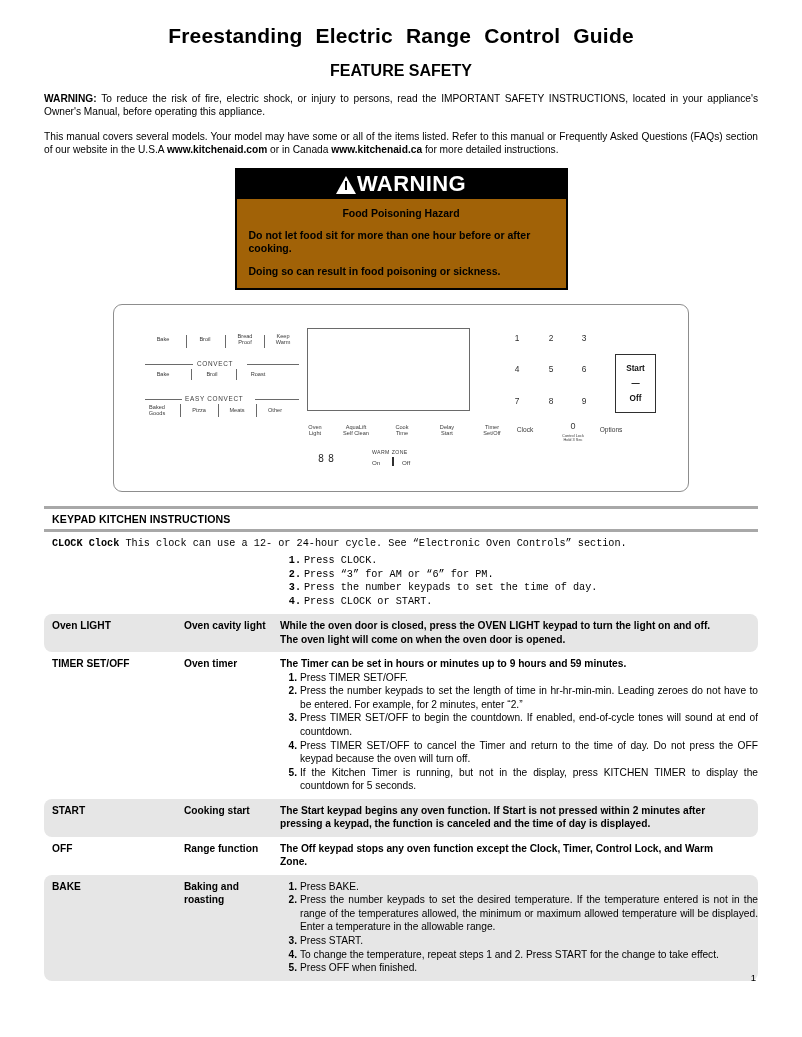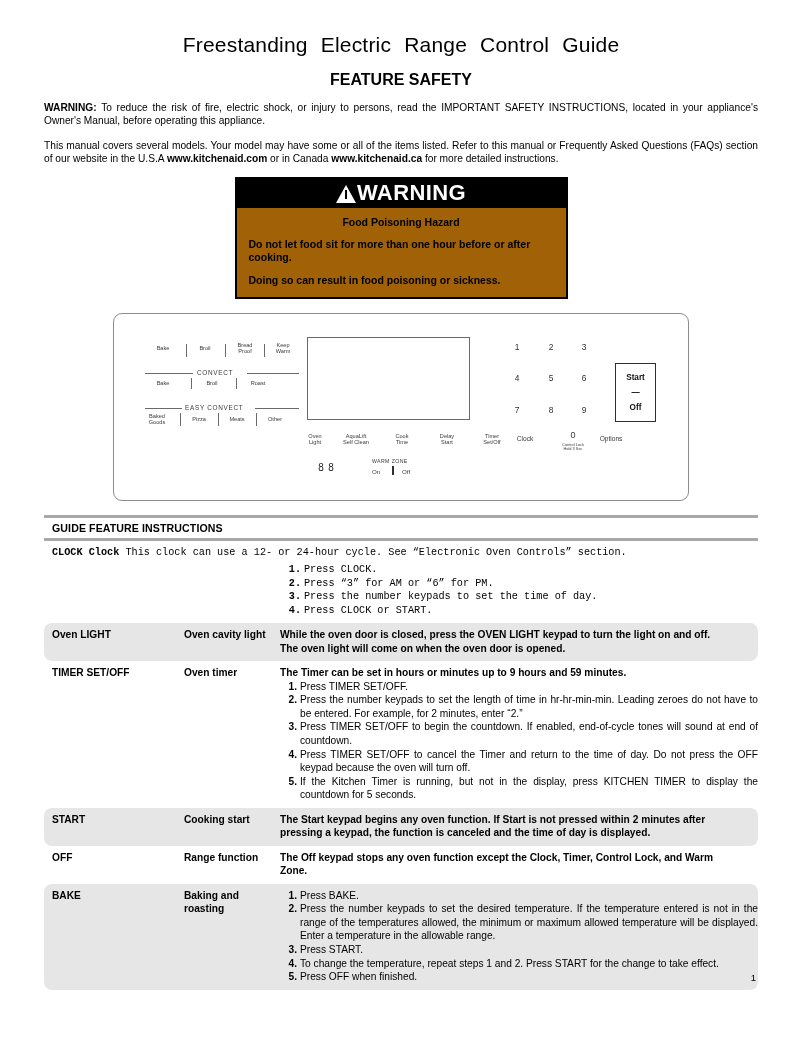--- a/index.html
+++ b/index.html
@@ -11,24 +11,24 @@
     font-family: "Liberation Sans", sans-serif;
     color: #000000;
     overflow: hidden;
     position: relative;
   }
 
   
   .doc-title {
     text-align: center;
     font-size: 21px;
-    font-weight: normal;
+    font-weight: bold;
     letter-spacing: 0.2px;
     word-spacing: 7px;
-    margin: 33px 0 0 0;
+    margin: 24px 0 0 0;
     padding: 0 20px;
   }
   .doc-subtitle {
     text-align: center;
     font-size: 16px;
     font-weight: bold;
     margin: 14px 0 0 0;
   }
 
   
@@ -383,21 +383,21 @@
 
   <div class="seg">8 8</div>
   <div class="wz-title">WARM ZONE</div>
   <div class="wz-on">On</div>
   <div class="wz-bar"></div>
   <div class="wz-off">Off</div>
 </div>
 
 <div class="tbl-wrap">
   <div class="rulebar"></div>
-  <div class="sect-head">GUIDE FEATURE INSTRUCTIONS</div>
+  <div class="sect-head">KEYPAD KITCHEN INSTRUCTIONS</div>
   <div class="rulebar"></div>
 
   <div class="row plain">
     <div style="flex:1 1 auto; min-width:0;font-family:Liberation Mono, monospace;">
       <div class="clock-lead">
         <b>CLOCK</b>
         <b>Clock</b>
         <span>This  clock  can  use  a  12-  or  24-hour  cycle.  See  “Electronic  Oven  Controls”  section.</span>
       </div>
       <div class="clock-steps">

